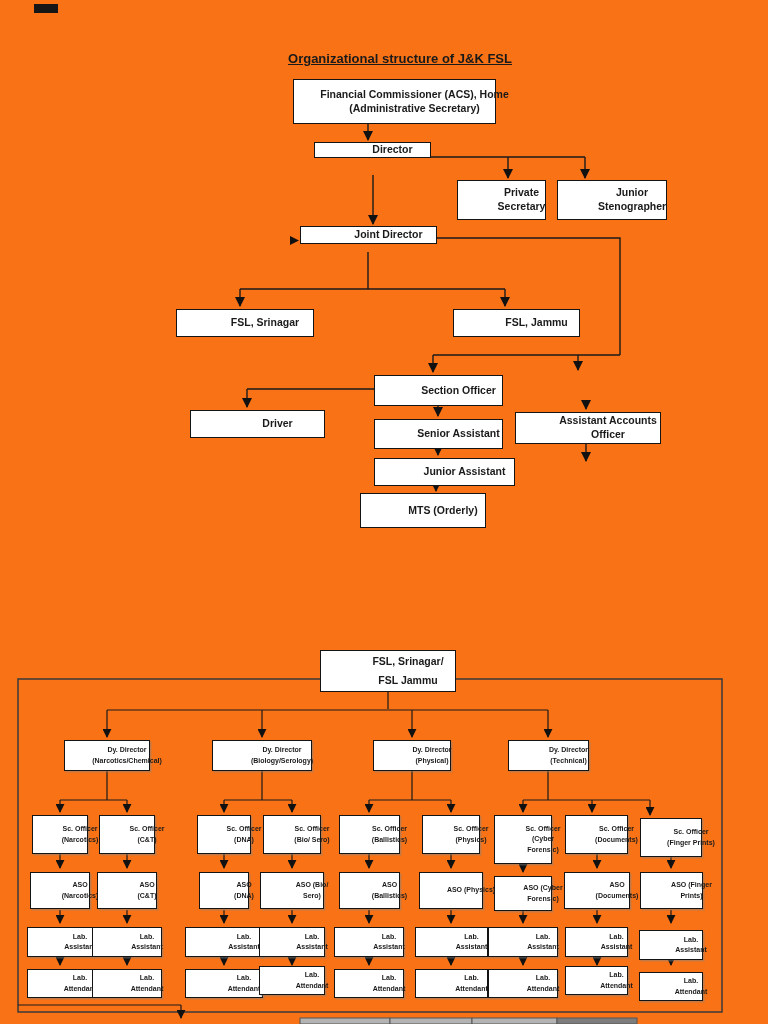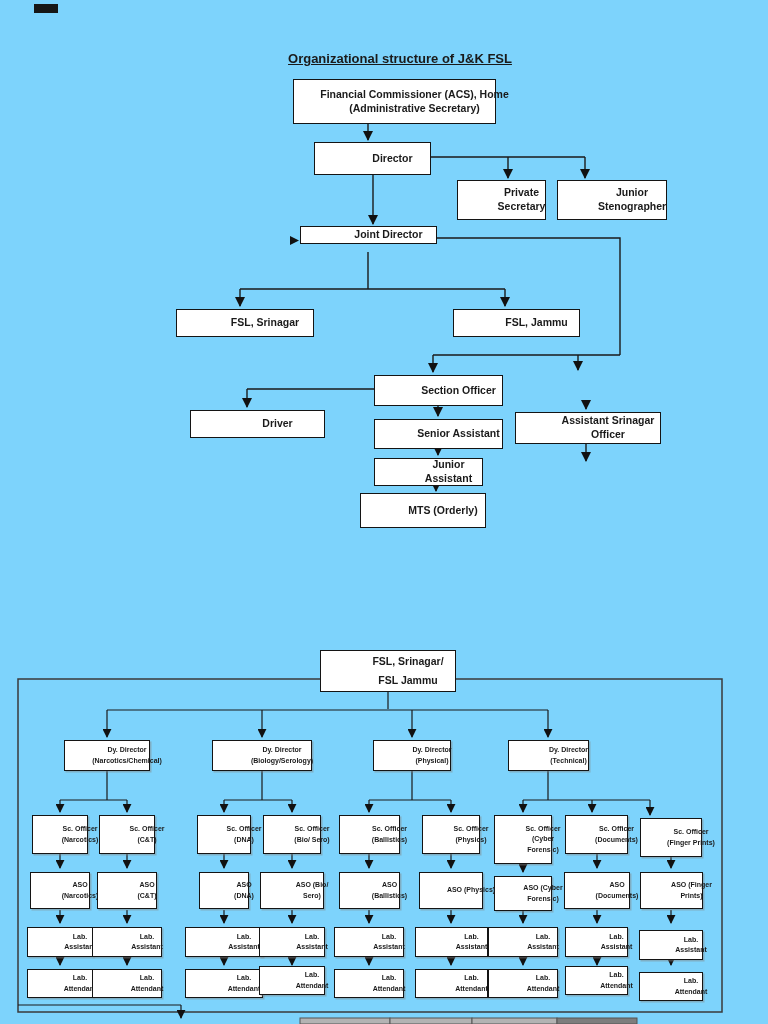--- a/index.html
+++ b/index.html
@@ -1,16 +1,16 @@
 <!DOCTYPE html>
 <html><head>
 <meta charset="utf-8">
 <style>
   html,body{margin:0;padding:0;background:#ffffff;}
-  .page{position:relative;width:768px;height:1024px;background:#7dd3fc;overflow:hidden;
+  .page{position:relative;width:768px;height:1024px;background:#f97316;overflow:hidden;
         font-family:"Liberation Sans",sans-serif;color:#1a1a1a;}
   svg.wires{position:absolute;left:0;top:0;z-index:1;}
   .bx{position:absolute;z-index:2;background:#fff;border:1.5px solid #141414;box-sizing:border-box;
       display:flex;flex-direction:column;align-items:center;justify-content:center;
       text-align:center;font-weight:700;padding-left:40px;}
   .bxT{font-size:10.5px;line-height:1.3;}
   .bxT span{display:block;white-space:nowrap;}
   .bxB{font-size:7px;line-height:1.5;border-width:1.2px;box-shadow:1.5px 1.5px 0 rgba(130,130,130,.45);}
   .bxB span{display:block;white-space:nowrap;}
   .title{position:absolute;z-index:2;left:240px;top:51px;width:320px;text-align:center;
@@ -119,43 +119,43 @@
     </g>
   </svg>
 
   <div class="title">Organizational structure of J&amp;K FSL</div>
 
   <div class="bx bxT" style="left:293px;top:79px;width:203px;height:45px">
     <span>Financial Commissioner (ACS), Home</span>
     <span>(Administrative Secretary)</span>
   </div>
 
-  <div class="bx bxT" style="left:314px;top:142px;width:117px;height:33px">Director</div>
+  <div class="bx bxT" style="left:314px;top:142px;width:117px;height:16px">Director</div>
 
   <div class="bx bxT" style="left:457px;top:180px;width:89px;height:40px">
     <span>Private</span>
     <span>Secretary</span>
   </div>
 
   <div class="bx bxT" style="left:557px;top:180px;width:110px;height:40px">
     <span>Junior</span>
     <span>Stenographer</span>
   </div>
 
   <div class="bx bxT" style="left:300px;top:226px;width:137px;height:18px">Joint Director</div>
 
   <div class="bx bxT" style="left:453px;top:309px;width:127px;height:28px">FSL, Jammu</div>
   <div class="bx bxT" style="left:176px;top:309px;width:138px;height:28px">FSL, Srinagar</div>
 
   <div class="bx bxT" style="left:374px;top:375px;width:129px;height:31px">Section Officer</div>
 
   <div class="bx bxT" style="left:190px;top:410px;width:135px;height:28px">Driver</div>
   <div class="bx bxT" style="left:374px;top:419px;width:129px;height:30px">Senior Assistant</div>
-  <div class="bx bxT" style="left:515px;top:412px;width:146px;height:32px">Assistant Srinagar Officer</div>
-  <div class="bx bxT" style="left:374px;top:458px;width:109px;height:28px">Junior Assistant</div>
+  <div class="bx bxT" style="left:515px;top:412px;width:146px;height:32px">Assistant Accounts Officer</div>
+  <div class="bx bxT" style="left:374px;top:458px;width:141px;height:28px">Junior Assistant</div>
   <div class="bx bxT" style="left:360px;top:493px;width:126px;height:35px">MTS (Orderly)</div>
 
   <div class="bx bxT root-lh" style="left:320px;top:650px;width:136px;height:42px">
     <span>FSL, Srinagar/</span>
     <span>FSL Jammu</span>
   </div>
 
   <div class="bx bxB" style="left:64px;top:740px;width:86px;height:31px">
     <span>Dy. Director</span>
     <span>(Narcotics/Chemical)</span>

